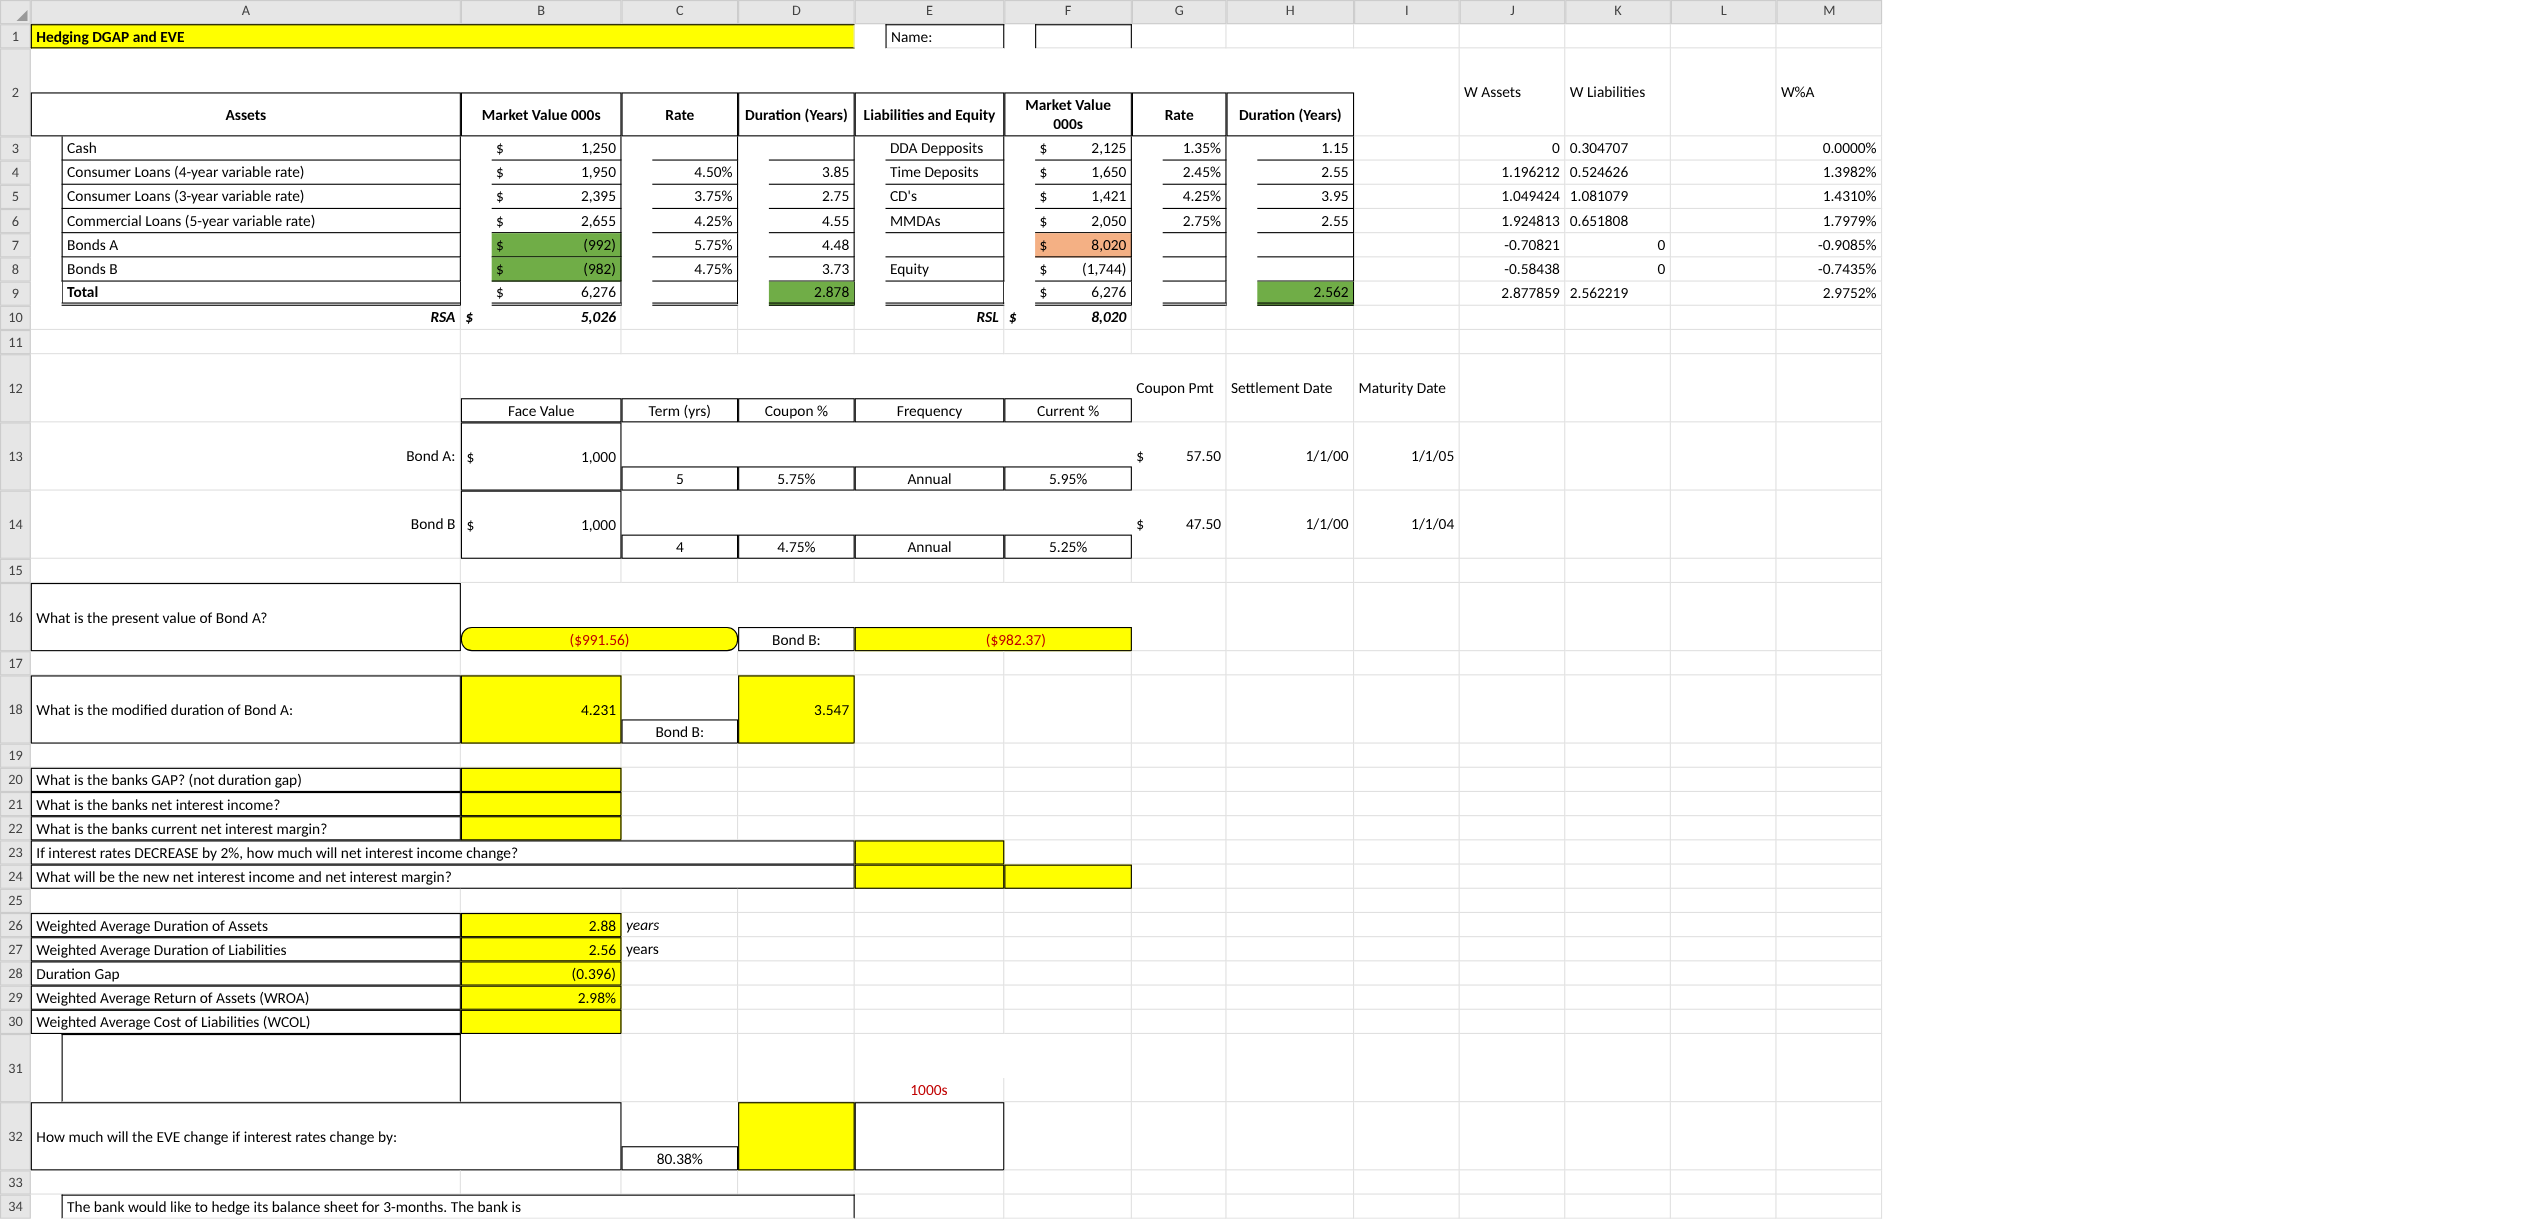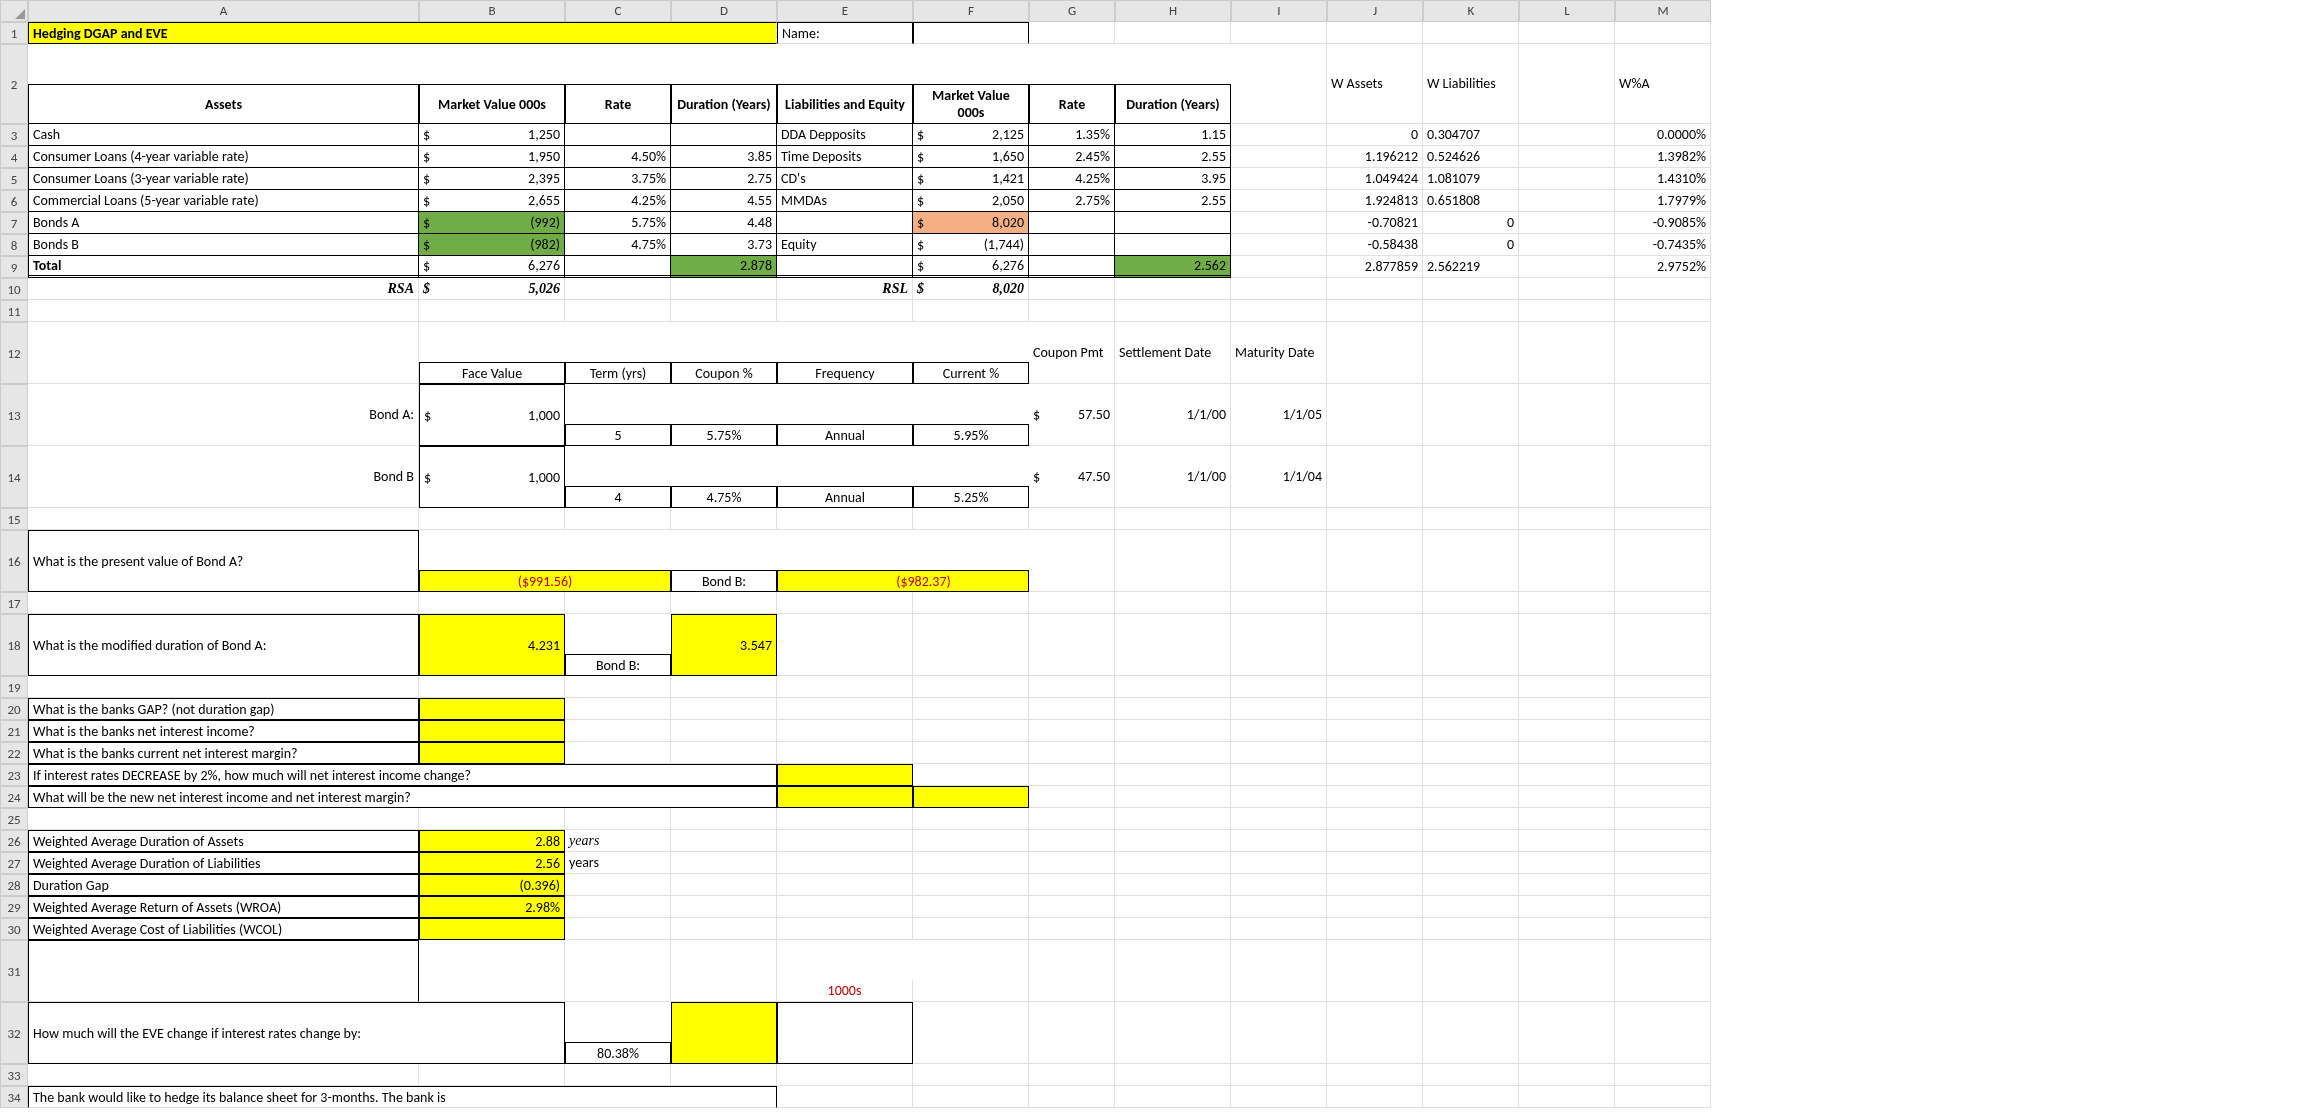--- a/index.html
+++ b/index.html
@@ -5,26 +5,26 @@
   * { box-sizing: border-box; margin: 0; padding: 0; }
   body { font-family: Calibri, Arial, sans-serif; font-size: 14px; background: #fff; color: #000; overflow: auto; }
   .sheet { display: grid; grid-template-columns: 28px 391px 146px 106px 106px 136px 116px 86px 116px 96px 96px 96px 96px 96px; }
   .hdr { background: #e6e6e6; border: 1px solid #ccc; text-align: center; font-size: 13px; color: #444; height: 22px; line-height: 20px; }
   .rowhdr { background: #e6e6e6; border: 1px solid #ccc; text-align: center; font-size: 13px; color: #444; display: flex; align-items: center; justify-content: center; }
   .cell { border-right: 1px solid #e0e0e0; border-bottom: 1px solid #e0e0e0; padding: 1px 4px; min-height: 22px; display: flex; align-items: center; overflow: hidden; white-space: nowrap; }
   .b-all { border: 1px solid #000; }
   .b-top { border-top: 1px solid #000; }
   .b-bot { border-bottom: 1px solid #000; }
   .b-left { border-left: 1px solid #000; }
-  .b-right { border-right: 1px solid #000; }
+  .b-right { border-right: 1px solid #000; margin-left: 28px; }
   .b-bot-thick { border-bottom: 3px double #000; }
   .bold { font-weight: bold; }
   .center { justify-content: center; text-align: center; margin-top: 40px; }
   .right { justify-content: flex-end; text-align: right; }
-  .italic { font-style: italic; font-family: Liberation Serif, serif; }
+  .italic { font-style: italic; }
   .yellow { background: #ffff00; }
   .green { background: #70ad47; }
   .salmon { background: #f4b084; }
   .redtext { color: #c00000; }
   .dollar { display: flex; justify-content: space-between; width: 100%; }
   .corner { background: #e6e6e6; border: 1px solid #ccc; position: relative; }
   .corner::after { content: ""; position: absolute; right: 2px; bottom: 2px; width: 0; height: 0; border-style: solid; border-width: 0 0 10px 10px; border-color: transparent transparent #999 transparent; }
 </style>
 </head>
 <body>
@@ -363,21 +363,21 @@
     <div class="cell"></div>
     <div class="cell"></div>
     <div class="cell"></div>
     <div class="cell"></div>
     <div class="cell"></div>
     <div class="cell"></div>
     <div class="cell"></div>
 
   <div class="rowhdr">16</div>
   <div class="cell b-all">What is the present value of Bond A?</div>
-  <div class="cell yellow b-all center redtext" style="grid-column: span 2;">($991.56)</div>
+  <div class="cell yellow b-all center redtext" style="grid-column: span 2; border-radius: 10px;">($991.56)</div>
   <div class="cell b-all center">Bond B:</div>
   <div class="cell yellow b-all center redtext" style="grid-column: span 2; padding-left: 45px;">($982.37)</div>
   <div class="cell"></div>
     <div class="cell"></div>
     <div class="cell"></div>
     <div class="cell"></div>
     <div class="cell"></div>
     <div class="cell"></div>
     <div class="cell"></div>
 

